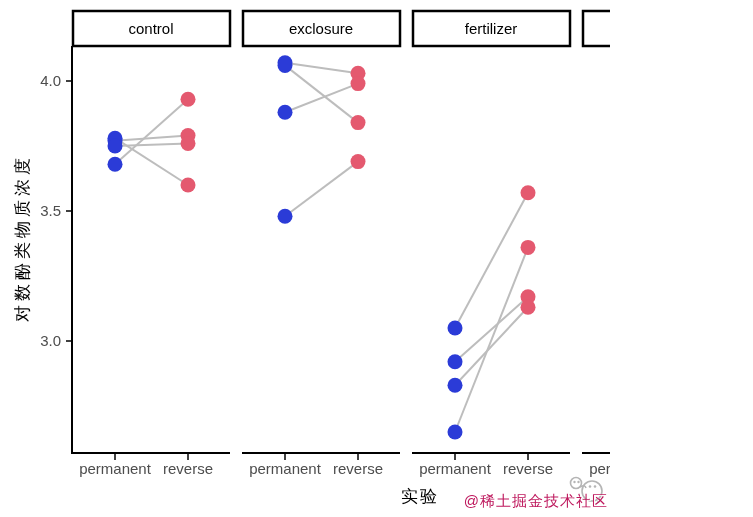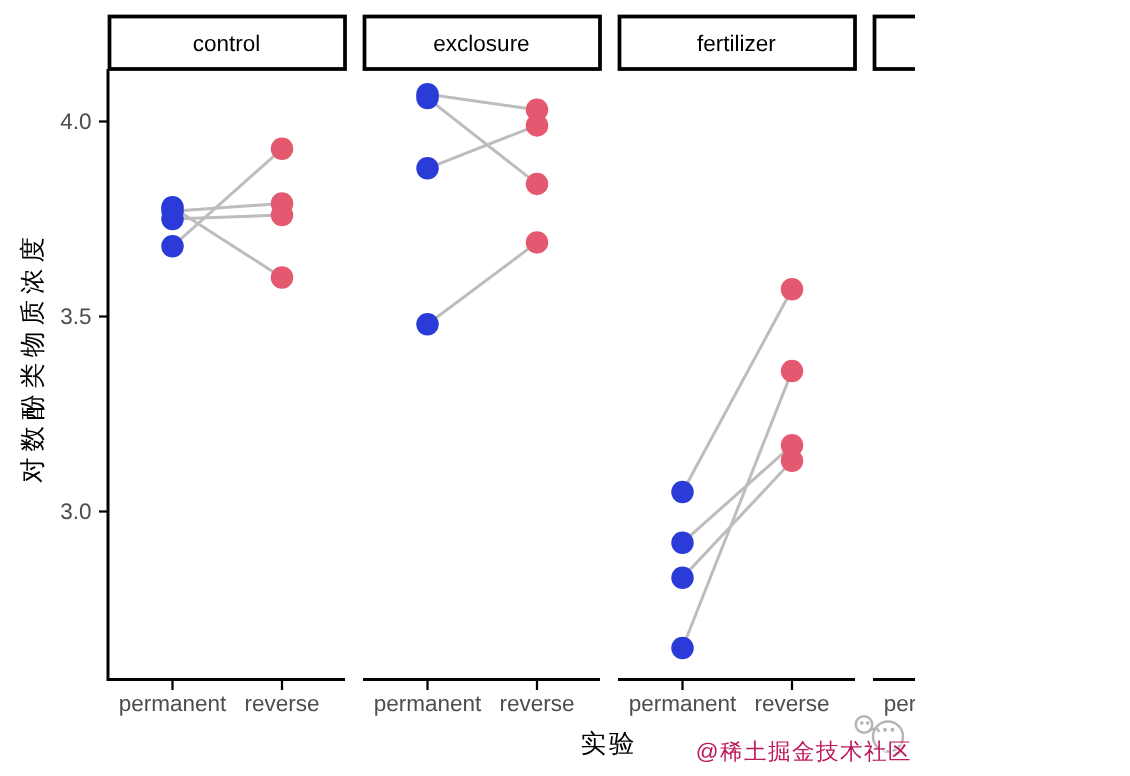--- a/index.html
+++ b/index.html
@@ -2,21 +2,21 @@
 <html><head>
 <meta charset="utf-8">
 <style>
   html,body{margin:0;padding:0;background:#ffffff;}
   .figure{position:relative;width:610px;height:517px;background:#ffffff;overflow:hidden;
           font-family:"Liberation Sans","DejaVu Sans",sans-serif;text-align:center;}
   #chart-svg{position:absolute;left:0;top:0;}
   #chart-svg text{font-family:"Liberation Sans","DejaVu Sans",sans-serif;}
   .y-title{position:absolute;left:22px;top:238px;transform:translate(-50%,-50%) rotate(-90deg);
            white-space:nowrap;font-size:17px;color:#000;letter-spacing:4px;}
-  .x-title{position:absolute;left:406px;top:496px;transform:translate(-50%,-50%);
+  .x-title{position:absolute;left:420px;top:496px;transform:translate(-50%,-50%);
            font-size:17px;color:#000;letter-spacing:2px;}
   .watermark{position:absolute;left:566px;top:468px;display:flex;align-items:flex-start;}
   .wm-logo{margin-top:4px;}
   .wm-brand{font-size:19px;font-weight:bold;color:#a8a8a8;letter-spacing:1px;white-space:nowrap;
             text-shadow:1px 1px 0 #ffffff,-1px -1px 1px #8f8f8f;}
   .wm-community{position:absolute;right:2px;top:492px;font-size:15px;color:#be185d;
                 letter-spacing:1px;white-space:nowrap;text-shadow:1px 1px 0 #ffffff;}
 </style>
 </head>
 <body>

